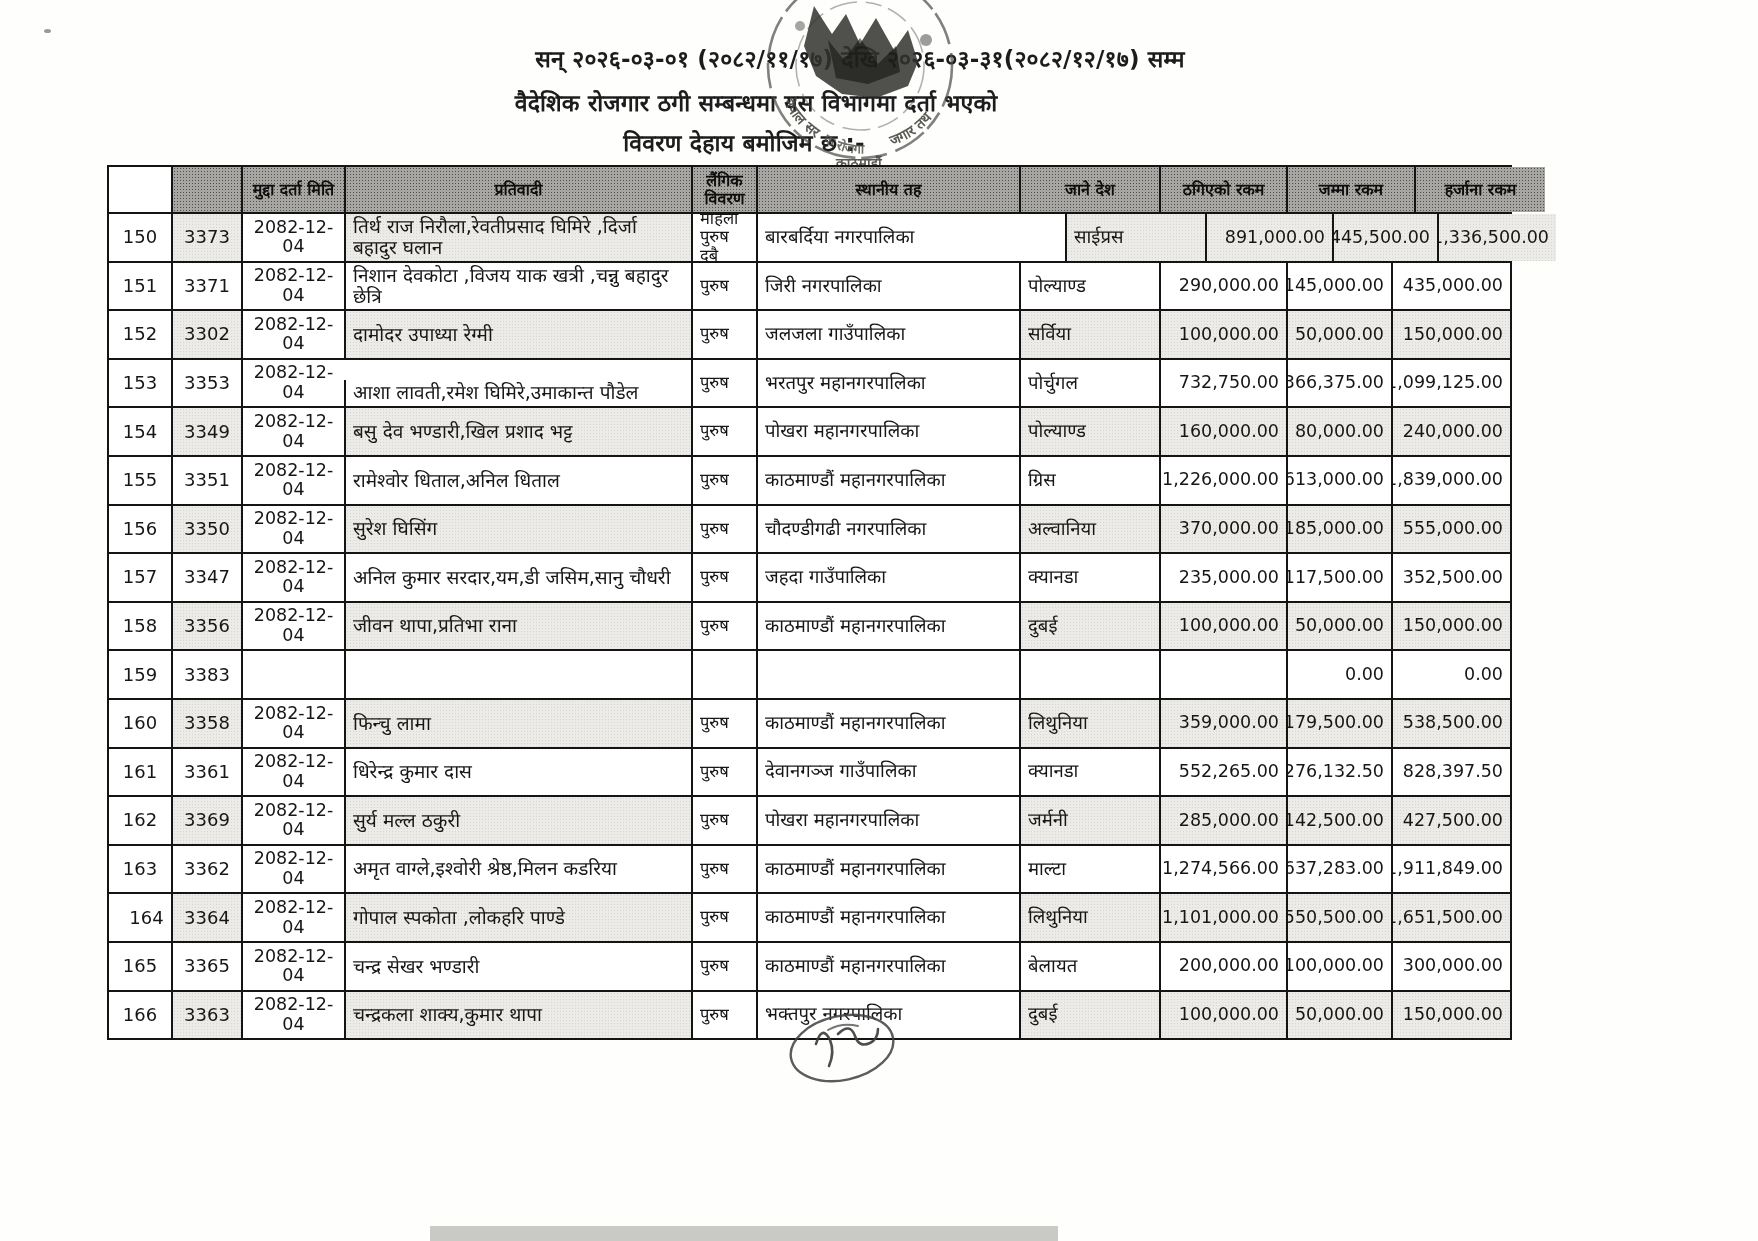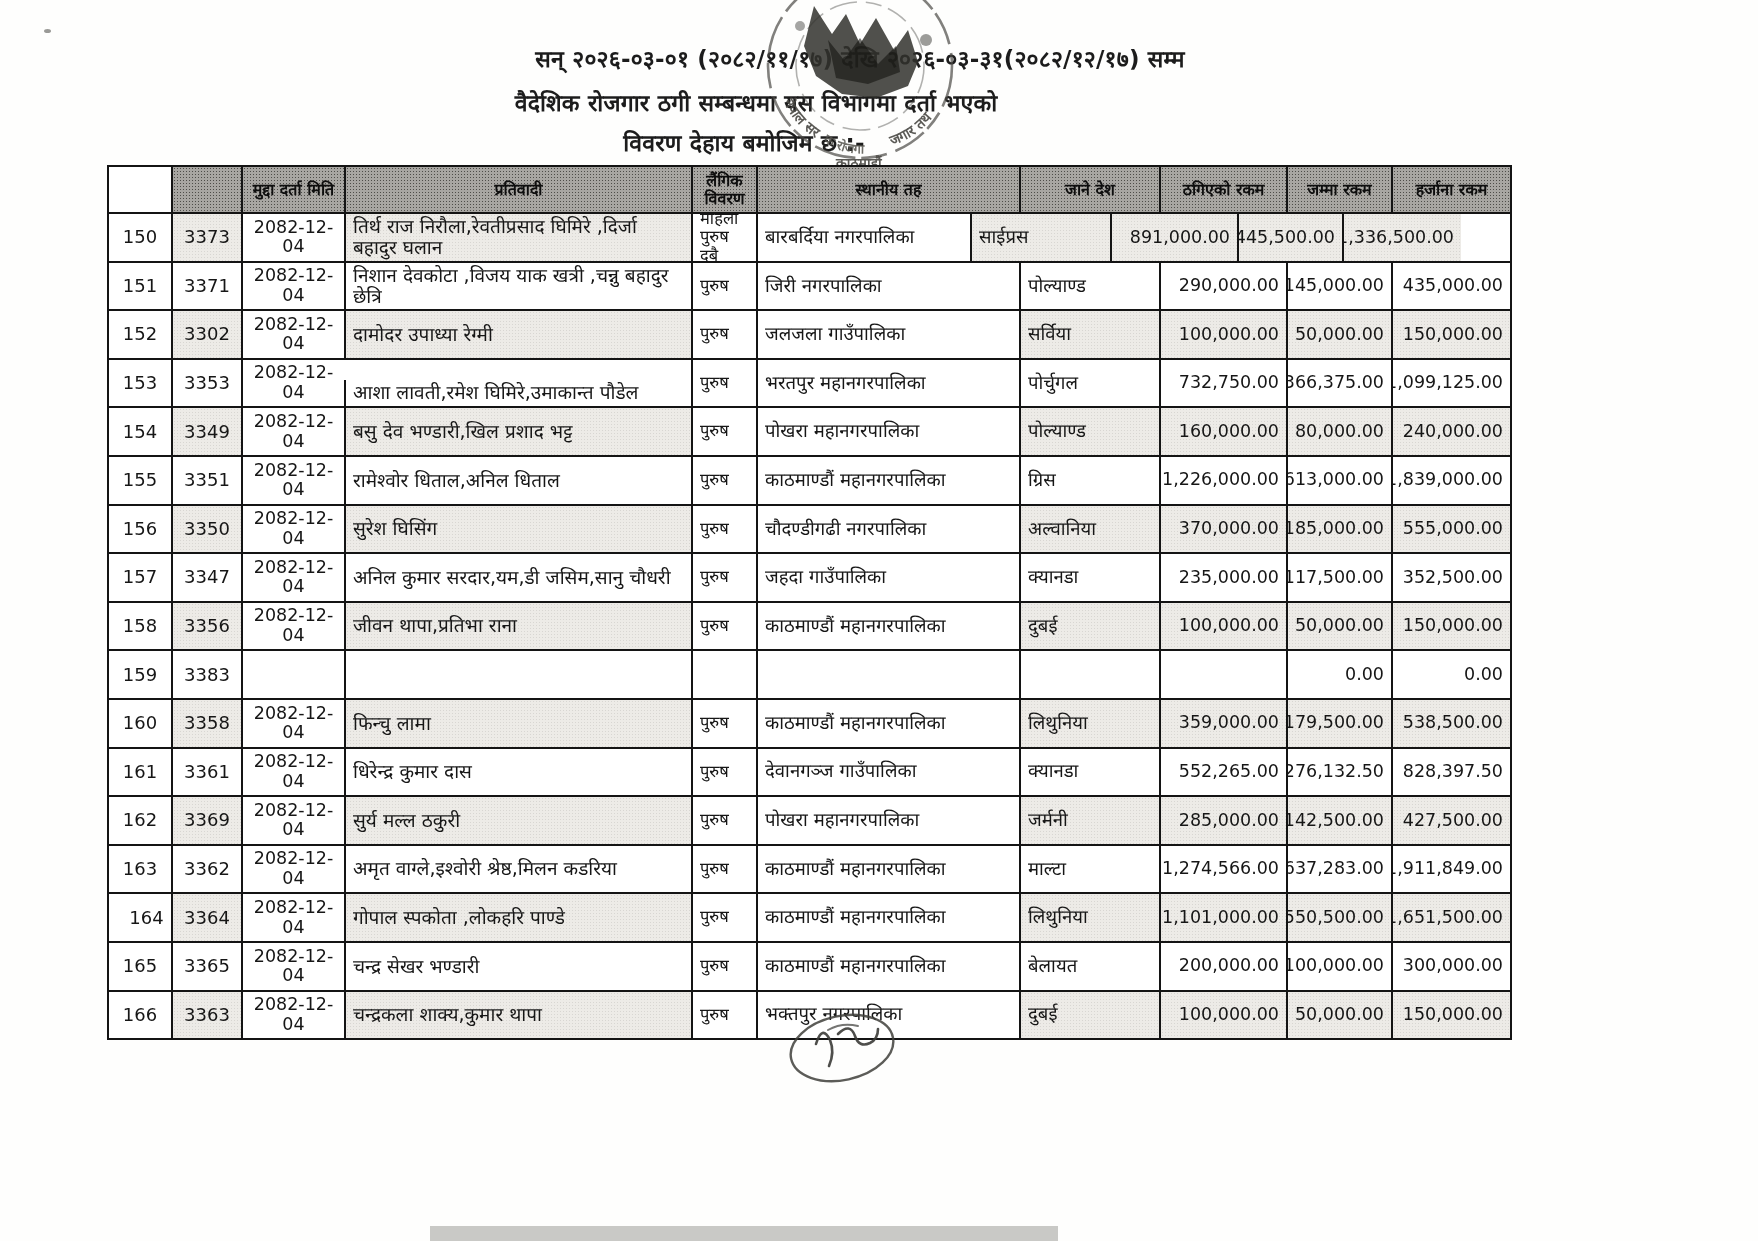--- a/index.html
+++ b/index.html
@@ -127,30 +127,30 @@
   <div class="cases-table" id="casesTable">
       <div class="trow hrow">
         <div class="cell hcell sn-blank" style="width: 62px;"></div>
         <div class="cell hcell" style="width: 70px;"></div>
         <div class="cell hcell" style="width: 103px;">मुद्दा दर्ता मिति</div>
         <div class="cell hcell" style="width: 347px;">प्रतिवादी</div>
         <div class="cell hcell" style="width: 65px;">लैंगिक विवरण</div>
         <div class="cell hcell" style="width: 263px;">स्थानीय तह</div>
         <div class="cell hcell" style="width: 140px;">जाने देश</div>
         <div class="cell hcell" style="width: 127px;">ठगिएको रकम</div>
-        <div class="cell hcell" style="width: 105px;">जम्मा रकम</div>
-        <div class="cell hcell" style="width: 119px;">हर्जाना रकम</div>
+        <div class="cell hcell" style="width: 128px;">जम्मा रकम</div>
+        <div class="cell hcell" style="width: 131px;">हर्जाना रकम</div>
       </div>
       <div class="trow drow">
         <div class="cell ac f-sn" style="width: 62px;">150</div>
         <div class="cell ac f-case shaded" style="width: 70px;">3373</div>
         <div class="cell ac f-date" style="width: 103px;">2082-12-04</div>
         <div class="cell al f-name shaded" style="width: 347px;">तिर्थ राज निरौला,रेवतीप्रसाद घिमिरे ,दिर्जा बहादुर घलान</div>
         <div class="cell al f-gender" style="width: 65px;">महिला पुरुष दुबै</div>
-        <div class="cell al f-local" style="width: 214px;">बारबर्दिया नगरपालिका</div>
+        <div class="cell al f-local" style="width: 309px;">बारबर्दिया नगरपालिका</div>
         <div class="cell al f-country shaded" style="width: 140px;">साईप्रस</div>
         <div class="cell ar f-amt shaded" style="width: 127px; padding-left: 29px;">891,000.00</div>
         <div class="cell ar f-amt shaded" style="width: 105px;">445,500.00</div>
         <div class="cell ar f-amt shaded" style="width: 119px;">1,336,500.00</div>
       </div>
       <div class="trow drow">
         <div class="cell ac f-sn" style="width: 62px;">151</div>
         <div class="cell ac f-case" style="width: 70px;">3371</div>
         <div class="cell ac f-date" style="width: 103px;">2082-12-04</div>
         <div class="cell al f-name" style="width: 347px;">निशान देवकोटा ,विजय याक खत्री ,चन्नु बहादुर छेत्रि</div>

